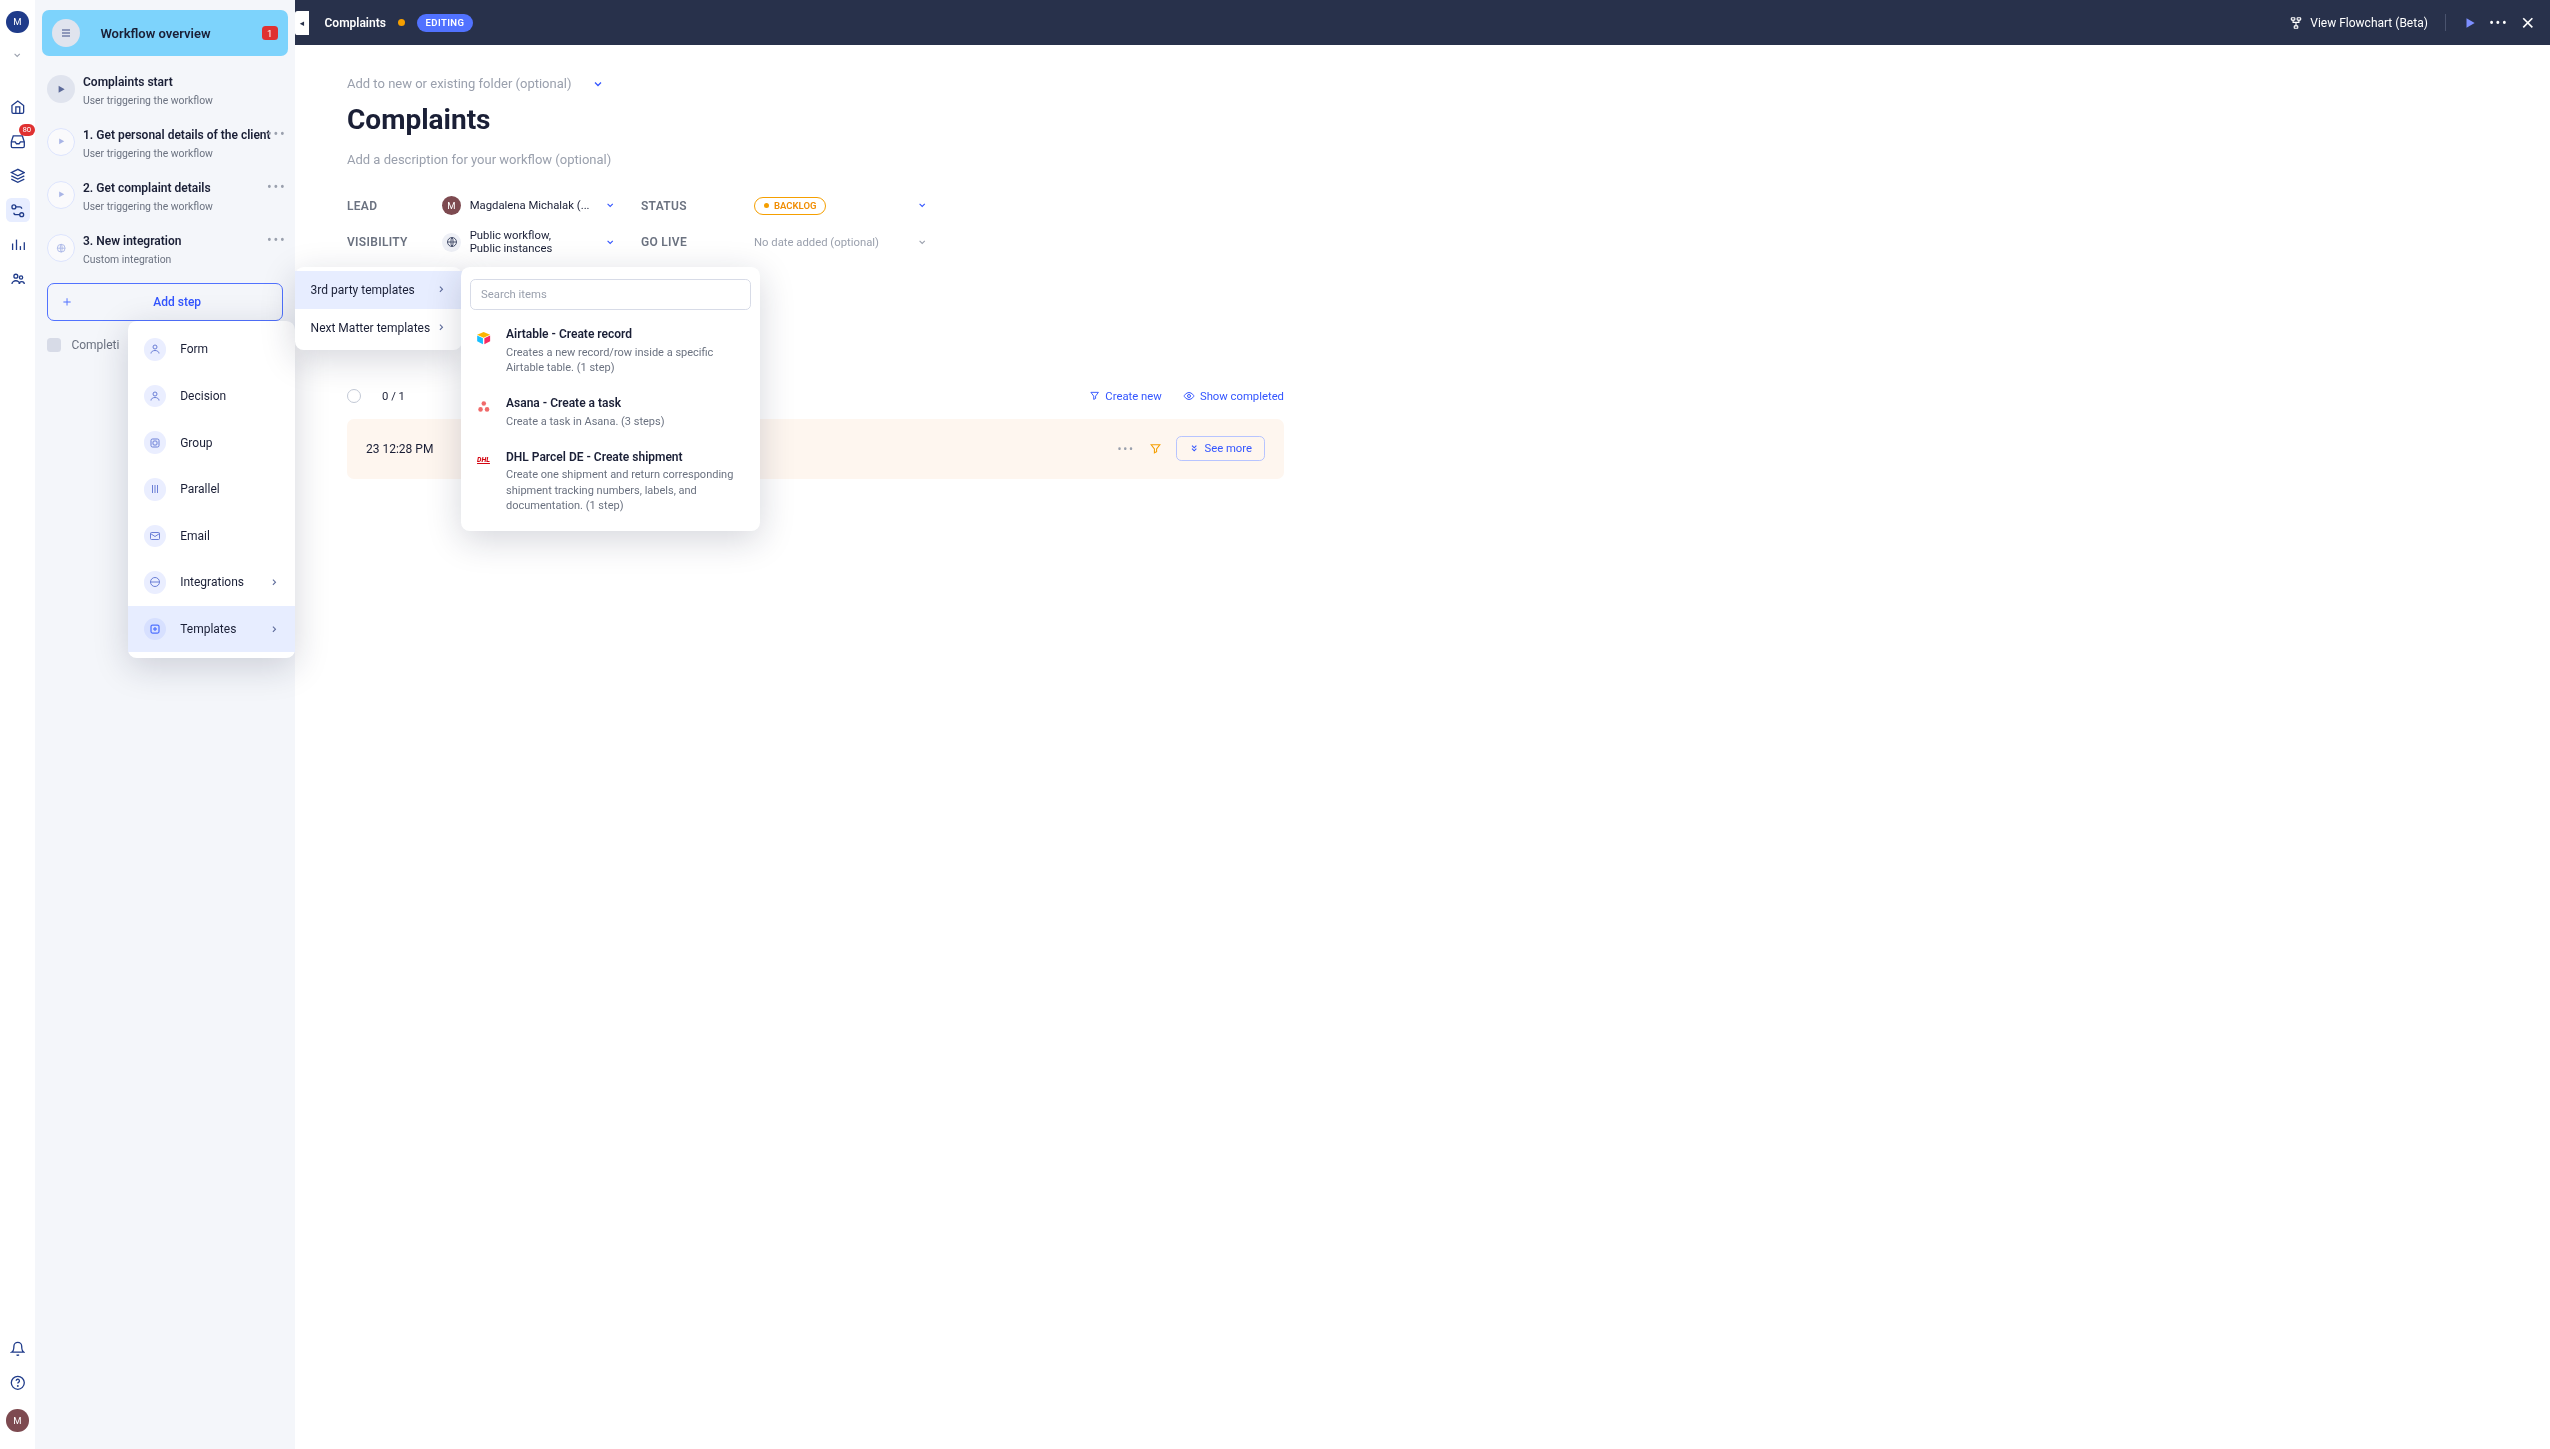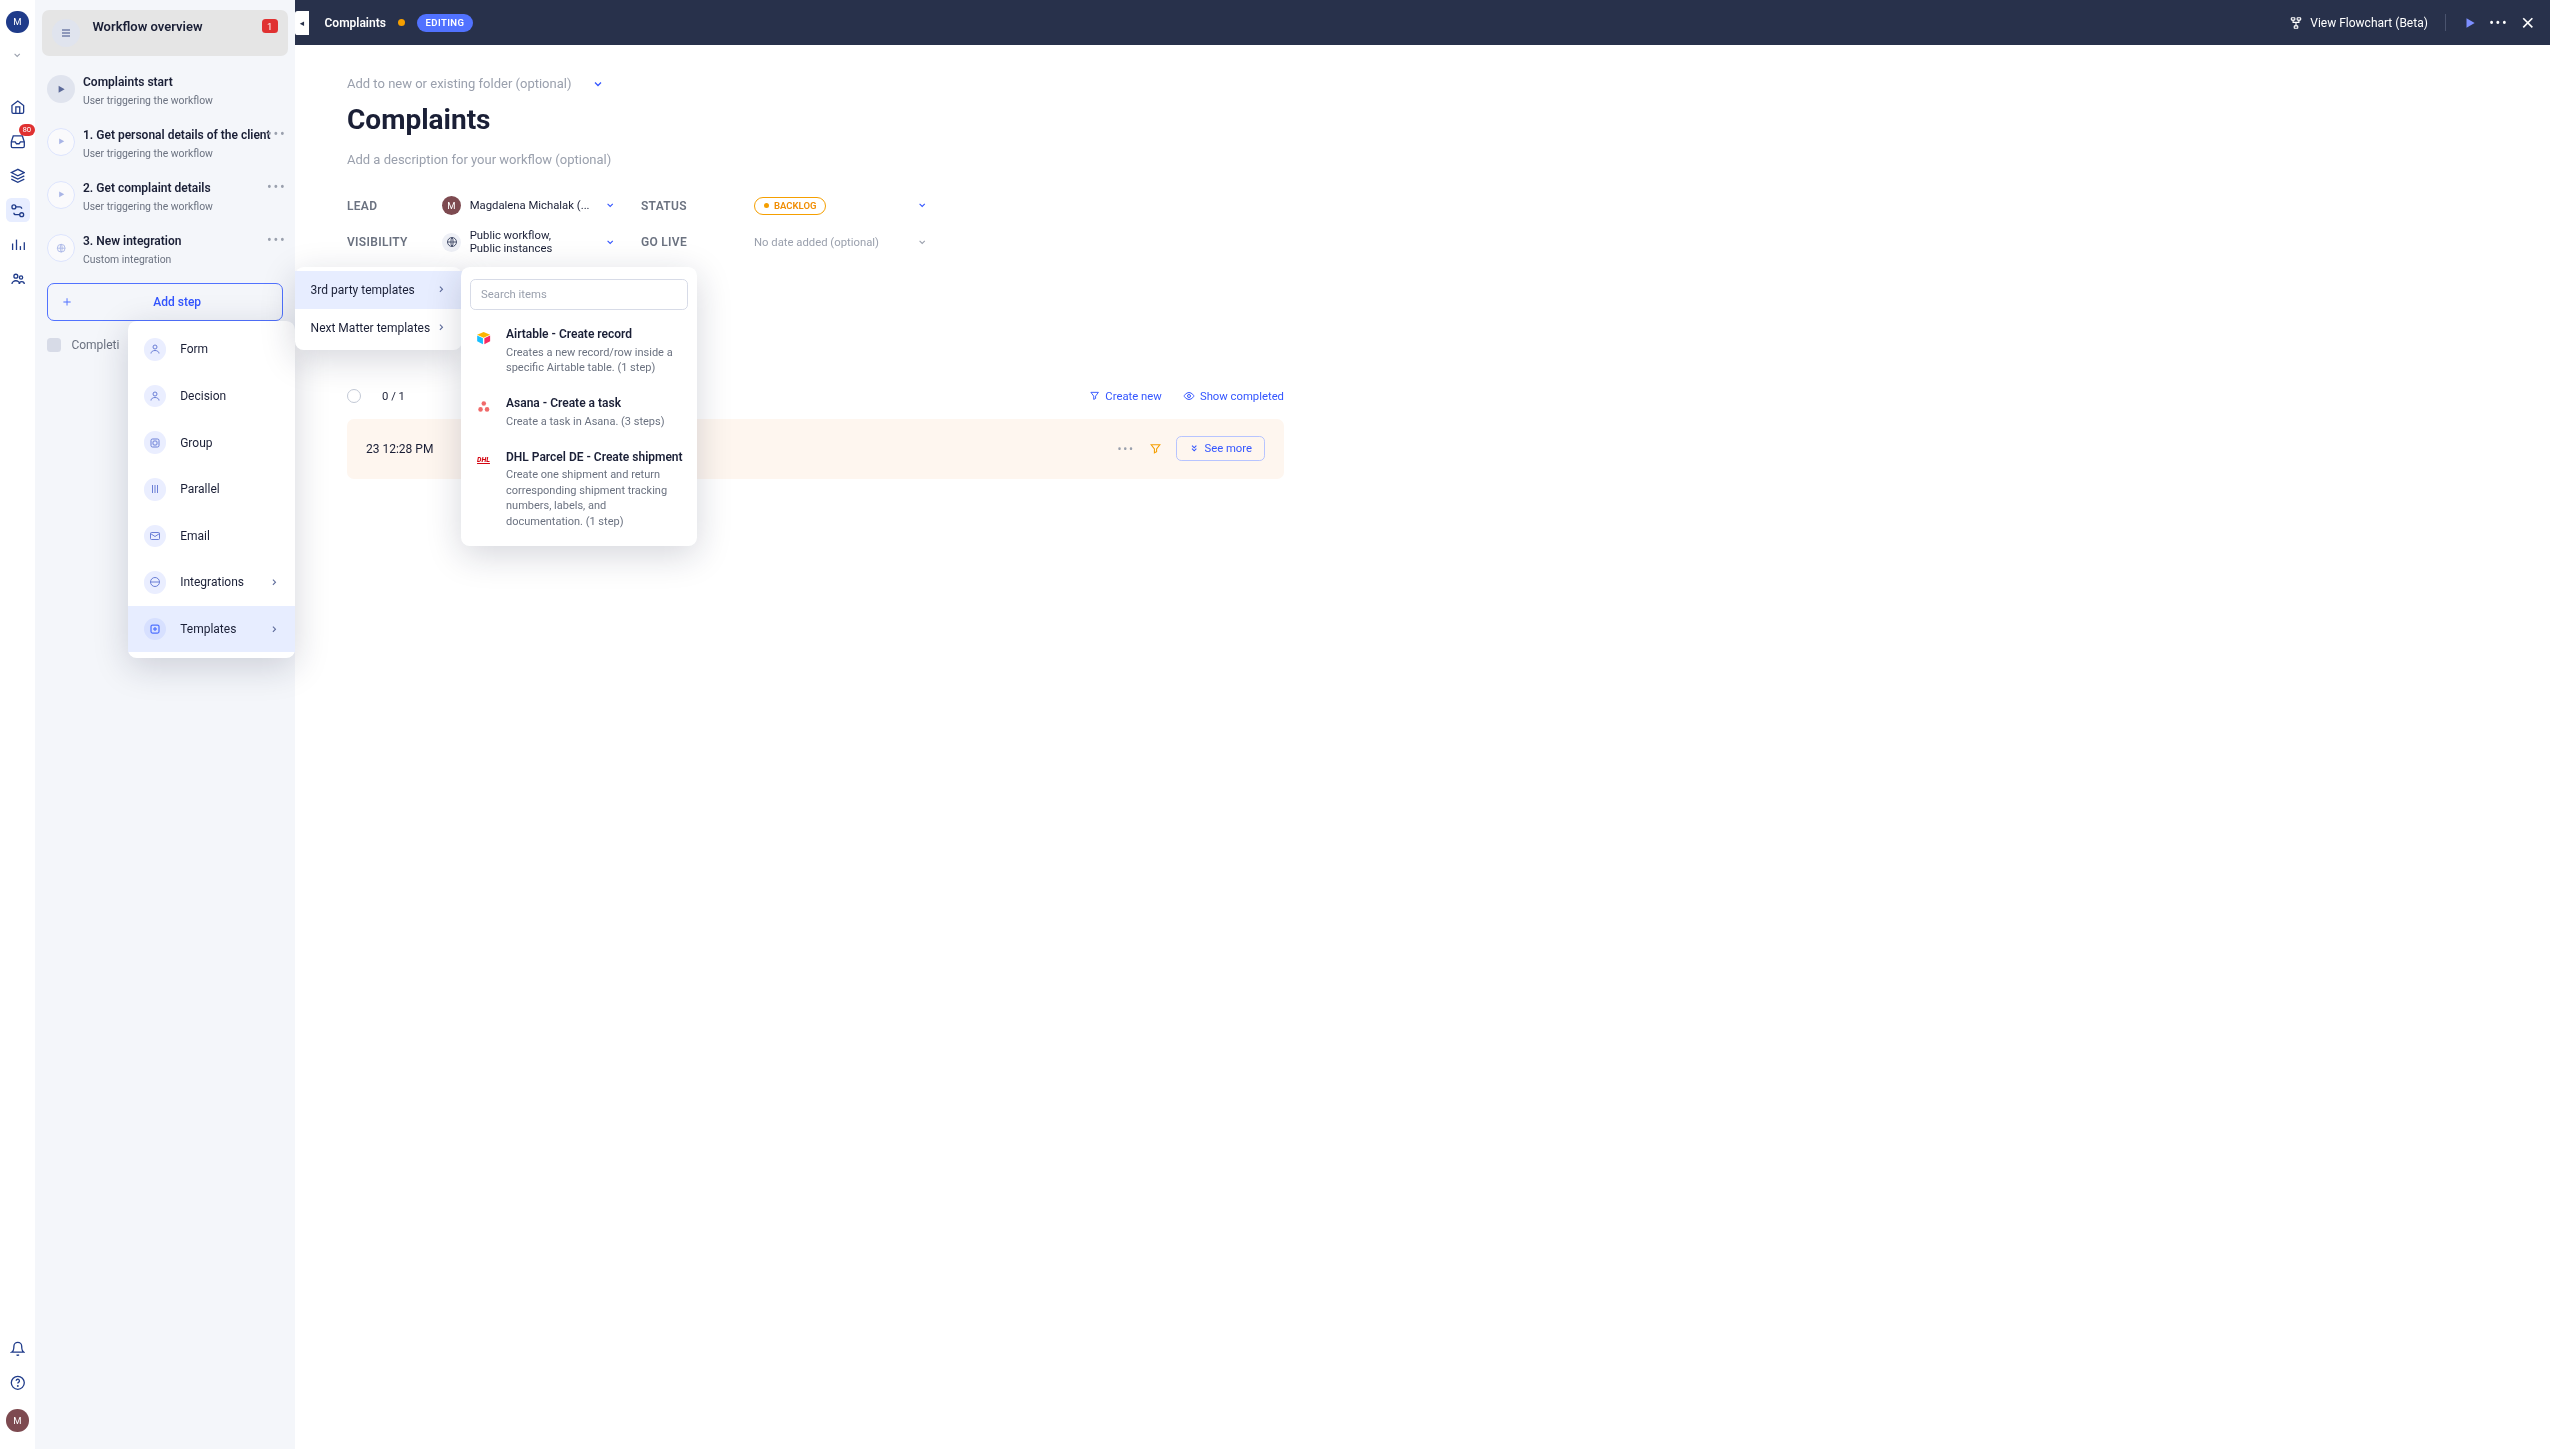--- a/index.html
+++ b/index.html
@@ -11,21 +11,21 @@
 .rail { width: 35px; background: #fff; display: flex; flex-direction: column; align-items: center; padding-top: 7px; gap: 10.4px; position: relative; }
 .rail .spacer { flex: 1; }
 .rail-item { width: 24px; height: 24px; display: flex; align-items: center; justify-content: center; color: #1f3b8a; border-radius: 5.2px; position: relative; }
 .rail-item.active { background: #e7edff; }
 .rail-avatar { width: 22.6px; height: 22.6px; border-radius: 50%; background: #1f3b8a; color: #fff; font-size: 9.5px; display:flex; align-items:center; justify-content:center; margin-top:3.5px;}
 .rail-chevron { color: #9aa0ad; }
 .badge-small { position:absolute; top:-5.2px; right:-5.2px; background:#e03131; color:#fff; font-size:7.8px; border-radius:7px; padding:0.9px 3.5px; line-height:1.2;}
 
 
 .panel { width: 260px; background: #f4f6fa; display: flex; flex-direction: column; padding-top: 10.4px; }
-.panel-header { display: flex; align-items: flex-start; gap: 12px; padding: 8.7px 10.4px; background: #e5e5e5; margin: 0 7px 8.7px 7px; border-radius: 7px; }
+.panel-header { display: flex; align-items: center; gap: 20px; padding: 8.7px 10.4px; background: #7dd3fc; margin: 0 7px 8.7px 7px; border-radius: 7px; }
 .panel-header .title { font-weight: 600; font-size: 13px; flex: 1; }
 .badge-red { background: #e03131; color: #fff; font-size: 9.5px; border-radius: 3.5px; padding: 1.7px 5.2px; }
 .icon-circle { width: 28px; height: 28px; border-radius: 50%; background: #e0e4ee; display: flex; align-items: center; justify-content: center; color: #5d6b9a; flex-shrink:0;}
 .step { display: flex; gap: 8px; padding: 10.4px 12px; position: relative; }
 .step .label { font-size: 12px; font-weight: 600; color: #1a1f36; }
 .step .sub   { font-size: 10.4px; color: #6b7280; margin-top: 5.2px; }
 .step .dots  { position: absolute; right: 8.7px; top: 8.7px; color: #9aa0ad; letter-spacing: 1.7px; }
 .step.faded .icon-circle { opacity: .55; }
 .add-step { margin: 7px 12px 8.7px 12px; border: 1.3px solid #5172ff; color: #3355ff; border-radius: 7px; display: flex; align-items: center; gap: 10.4px; padding: 8.7px 12px; font-size: 12px; position: relative; }
 .add-step .plus { color: #5172ff; font-size: 14px; }
@@ -74,21 +74,21 @@
 .pop1 .row { display:flex; align-items:center; gap:14px; padding:12px 15.6px; font-size:12px; color:#1a1f36; }
 .pop1 .row .chev { margin-left:auto; color:#5d6b9a; }
 .pop1 .row.active { background:#e7edff; }
 .pop1 .ic { width:22.6px; height:22.6px; border-radius:50%; background:#eaeeff; display:flex; align-items:center; justify-content:center; color:#6b7fd6; flex-shrink:0;}
 
 .pop2 { top: 267px; left: 295px; width: 167px; padding: 3.5px 0; }
 .pop2 .row { display:flex; align-items:center; padding:12px 15.6px; font-size:12px; }
 .pop2 .row .chev { margin-left:auto; color:#5d6b9a; }
 .pop2 .row.active { background:#e7edff; color:#1a1f36; }
 
-.pop3 { top: 267px; left: 461px; width: 236px; padding: 8.7px 0 7px 0; max-height: 314px; overflow:hidden;}
+.pop3 { top: 267px; left: 461px; width: 299px; padding: 8.7px 0 7px 0; max-height: 314px; overflow:hidden;}
 .pop3 .search { margin: 3.5px 8.7px 7px 8.7px; }
 .pop3 .search input { width:100%; border:0.9px solid #d7dbe7; border-radius:5.2px; padding:7.8px 10.4px; font-size:11.3px; color:#1a1f36; outline:none;}
 .pop3 .search input::placeholder { color:#9aa0ad; }
 .pop3 .item { display:flex; gap:12px; padding:10.4px 12px; }
 .pop3 .logo { width:21px; height:21px; flex-shrink:0; display:flex; align-items:center; justify-content:center; font-size:8.7px; }
 .pop3 .t { font-size:12px; font-weight:600; color:#1a1f36; }
 .pop3 .d { font-size:11px; color:#6b7280; margin-top:3.5px; line-height:1.4;}
 
 svg { display:block; }
 </style>

